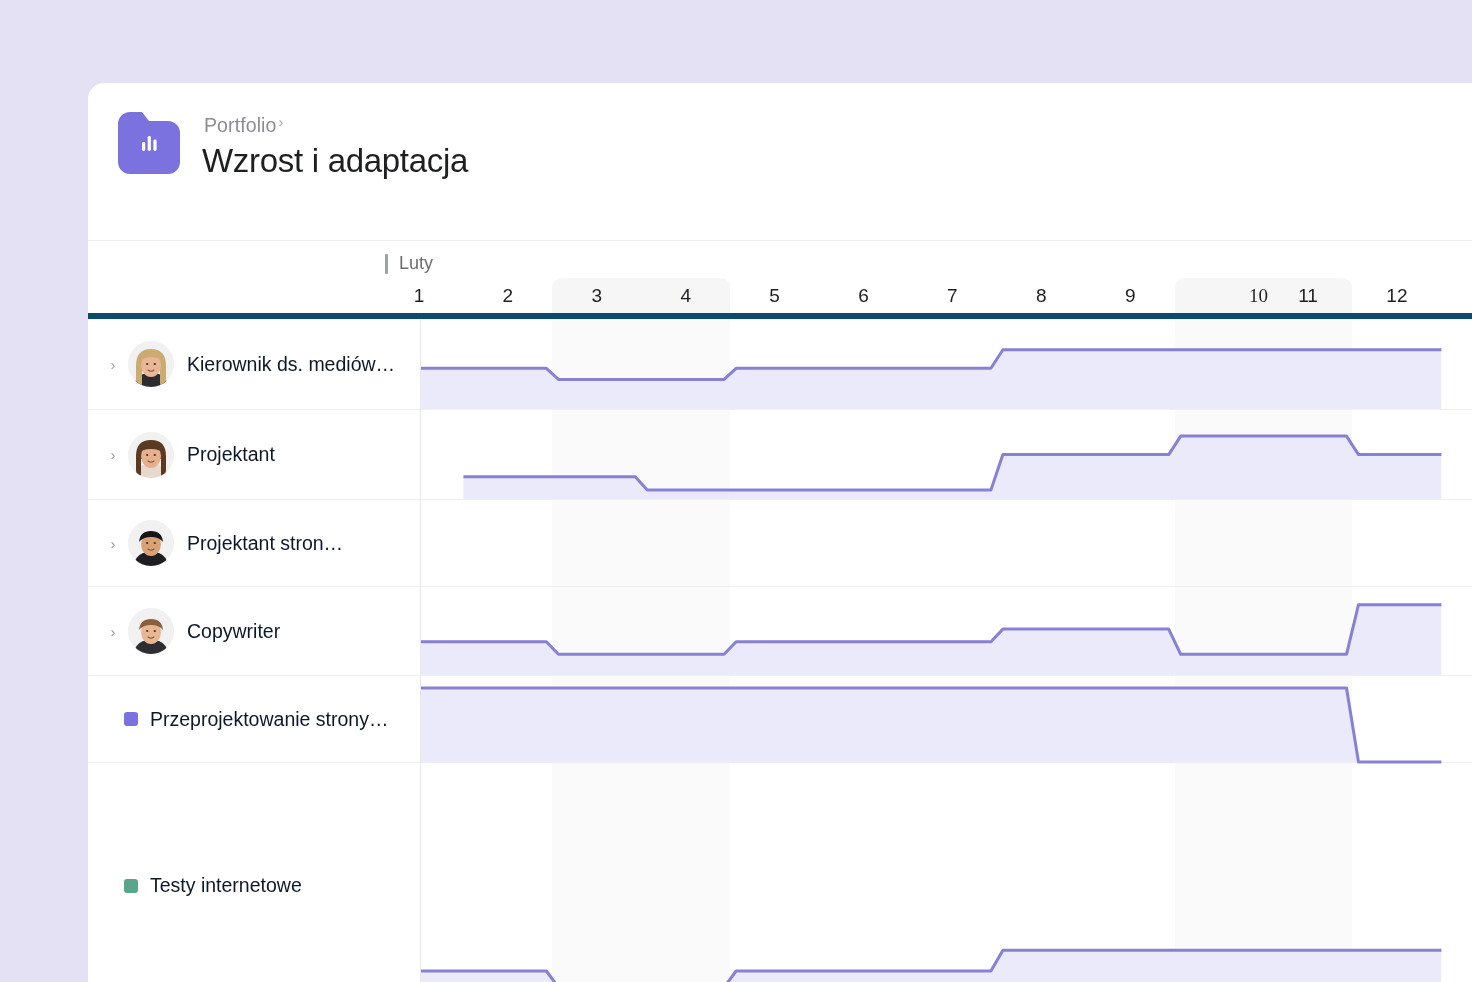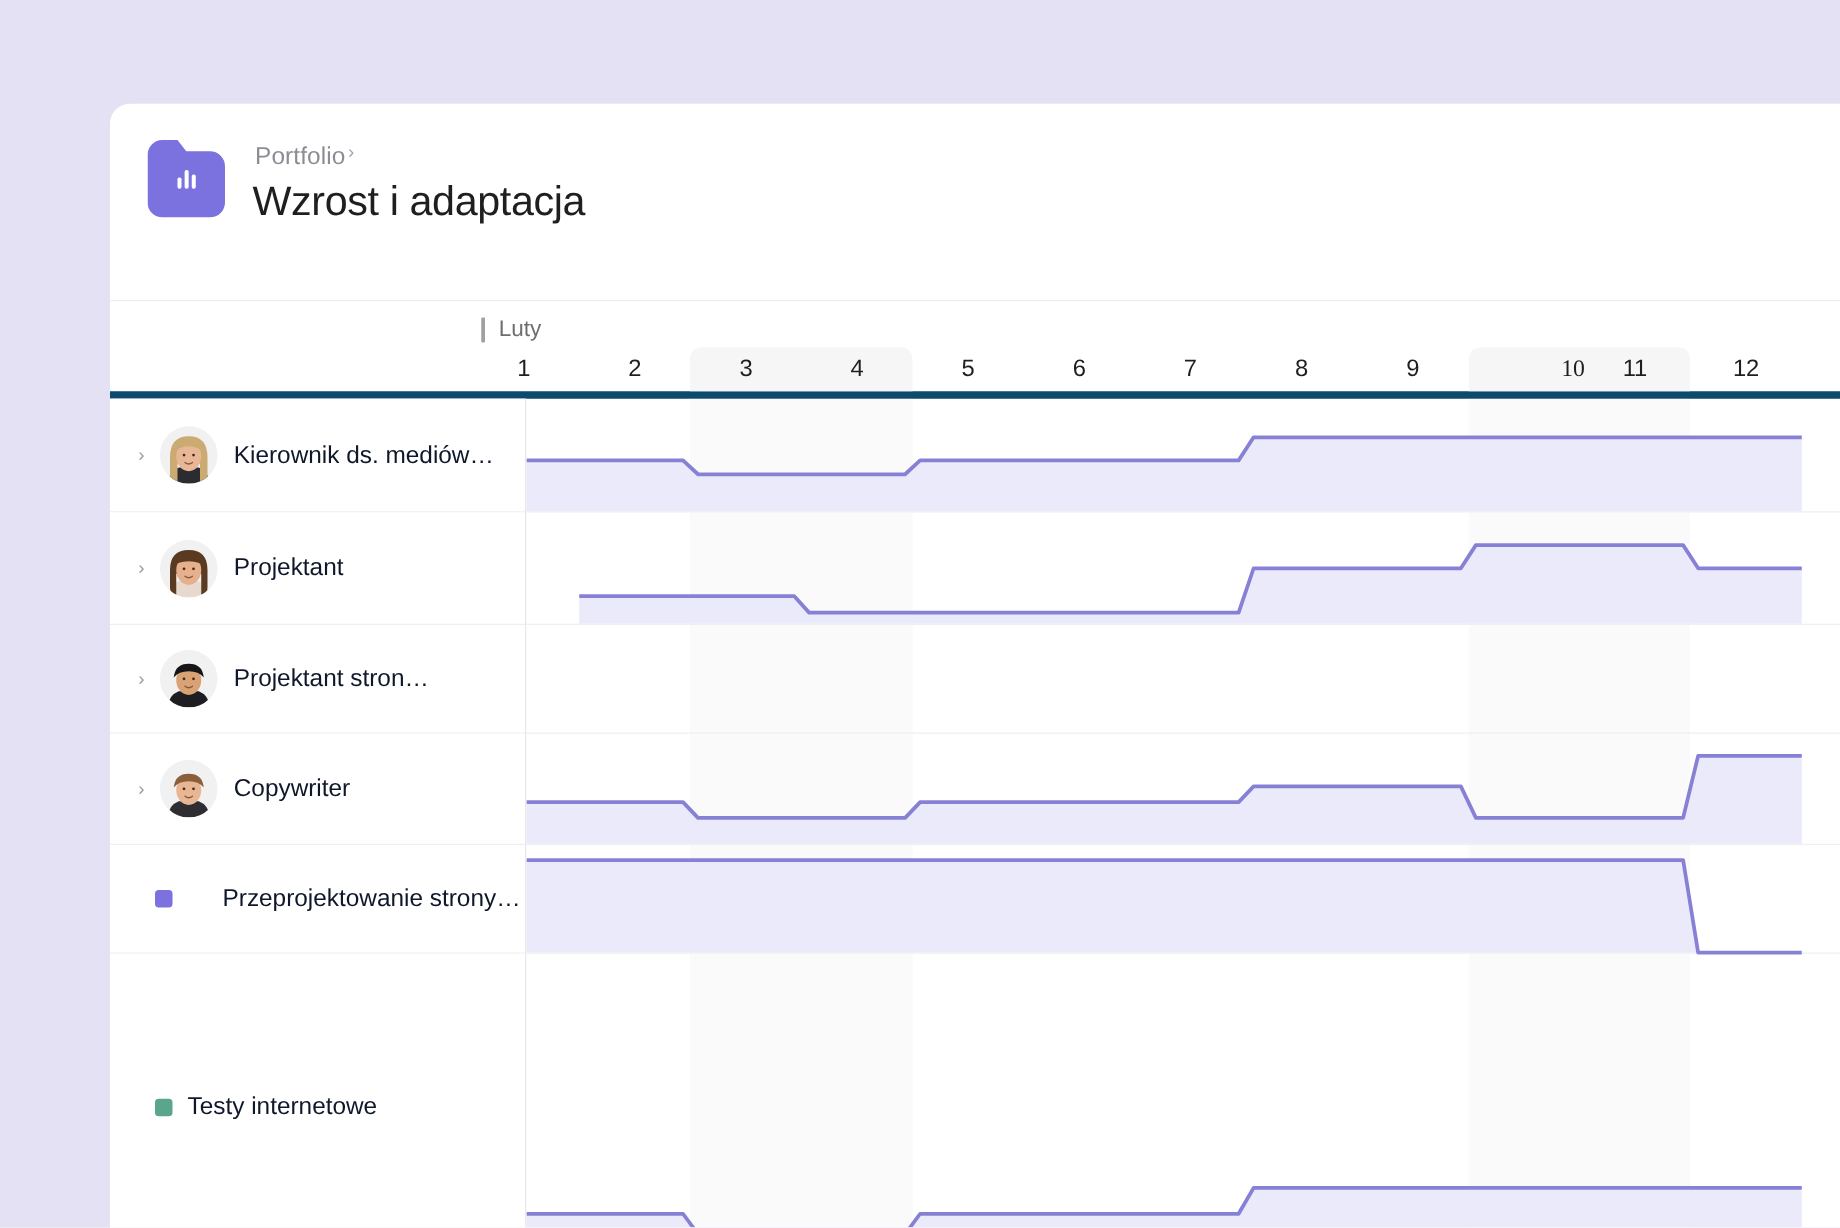--- a/index.html
+++ b/index.html
@@ -252,21 +252,21 @@
     <ellipse cx="23" cy="24" rx="10" ry="12" fill="#e9b694"></ellipse>
 
     <path d="M11 22 q1 -11 12 -11 q11 0 12 11 q-4 -5 -12 -5 q-8 0 -12 5 Z" fill="#8a5f3c"></path>
     <circle cx="19.2" cy="23" r="1.1" fill="#3a2a22"></circle>
     <circle cx="26.8" cy="23" r="1.1" fill="#3a2a22"></circle>
     <path d="M20 29 q3 2.4 6 0" stroke="#8a5540" stroke-width="1.1" fill="none" stroke-linecap="round"></path>
   </svg>
           </div>
           <div class="srow-label">Copywriter</div>
         </div>
-        <div class="srow" style="top: 357px; height: 87px; gap: 28px;">
+        <div class="srow" style="top: 357px; height: 87px;">
           <div class="swatch" style="background: rgb(123, 114, 224);"></div>
           <div class="srow-label task">Przeprojektowanie strony…</div>
         </div>
         <div class="srow" style="top: 444px; height: 246px;">
           <div class="swatch" style="background: rgb(91, 165, 140);"></div>
           <div class="srow-label task">Testy internetowe</div>
         </div>
       </div>
 
     <div class="chart-area" id="chart-area">

